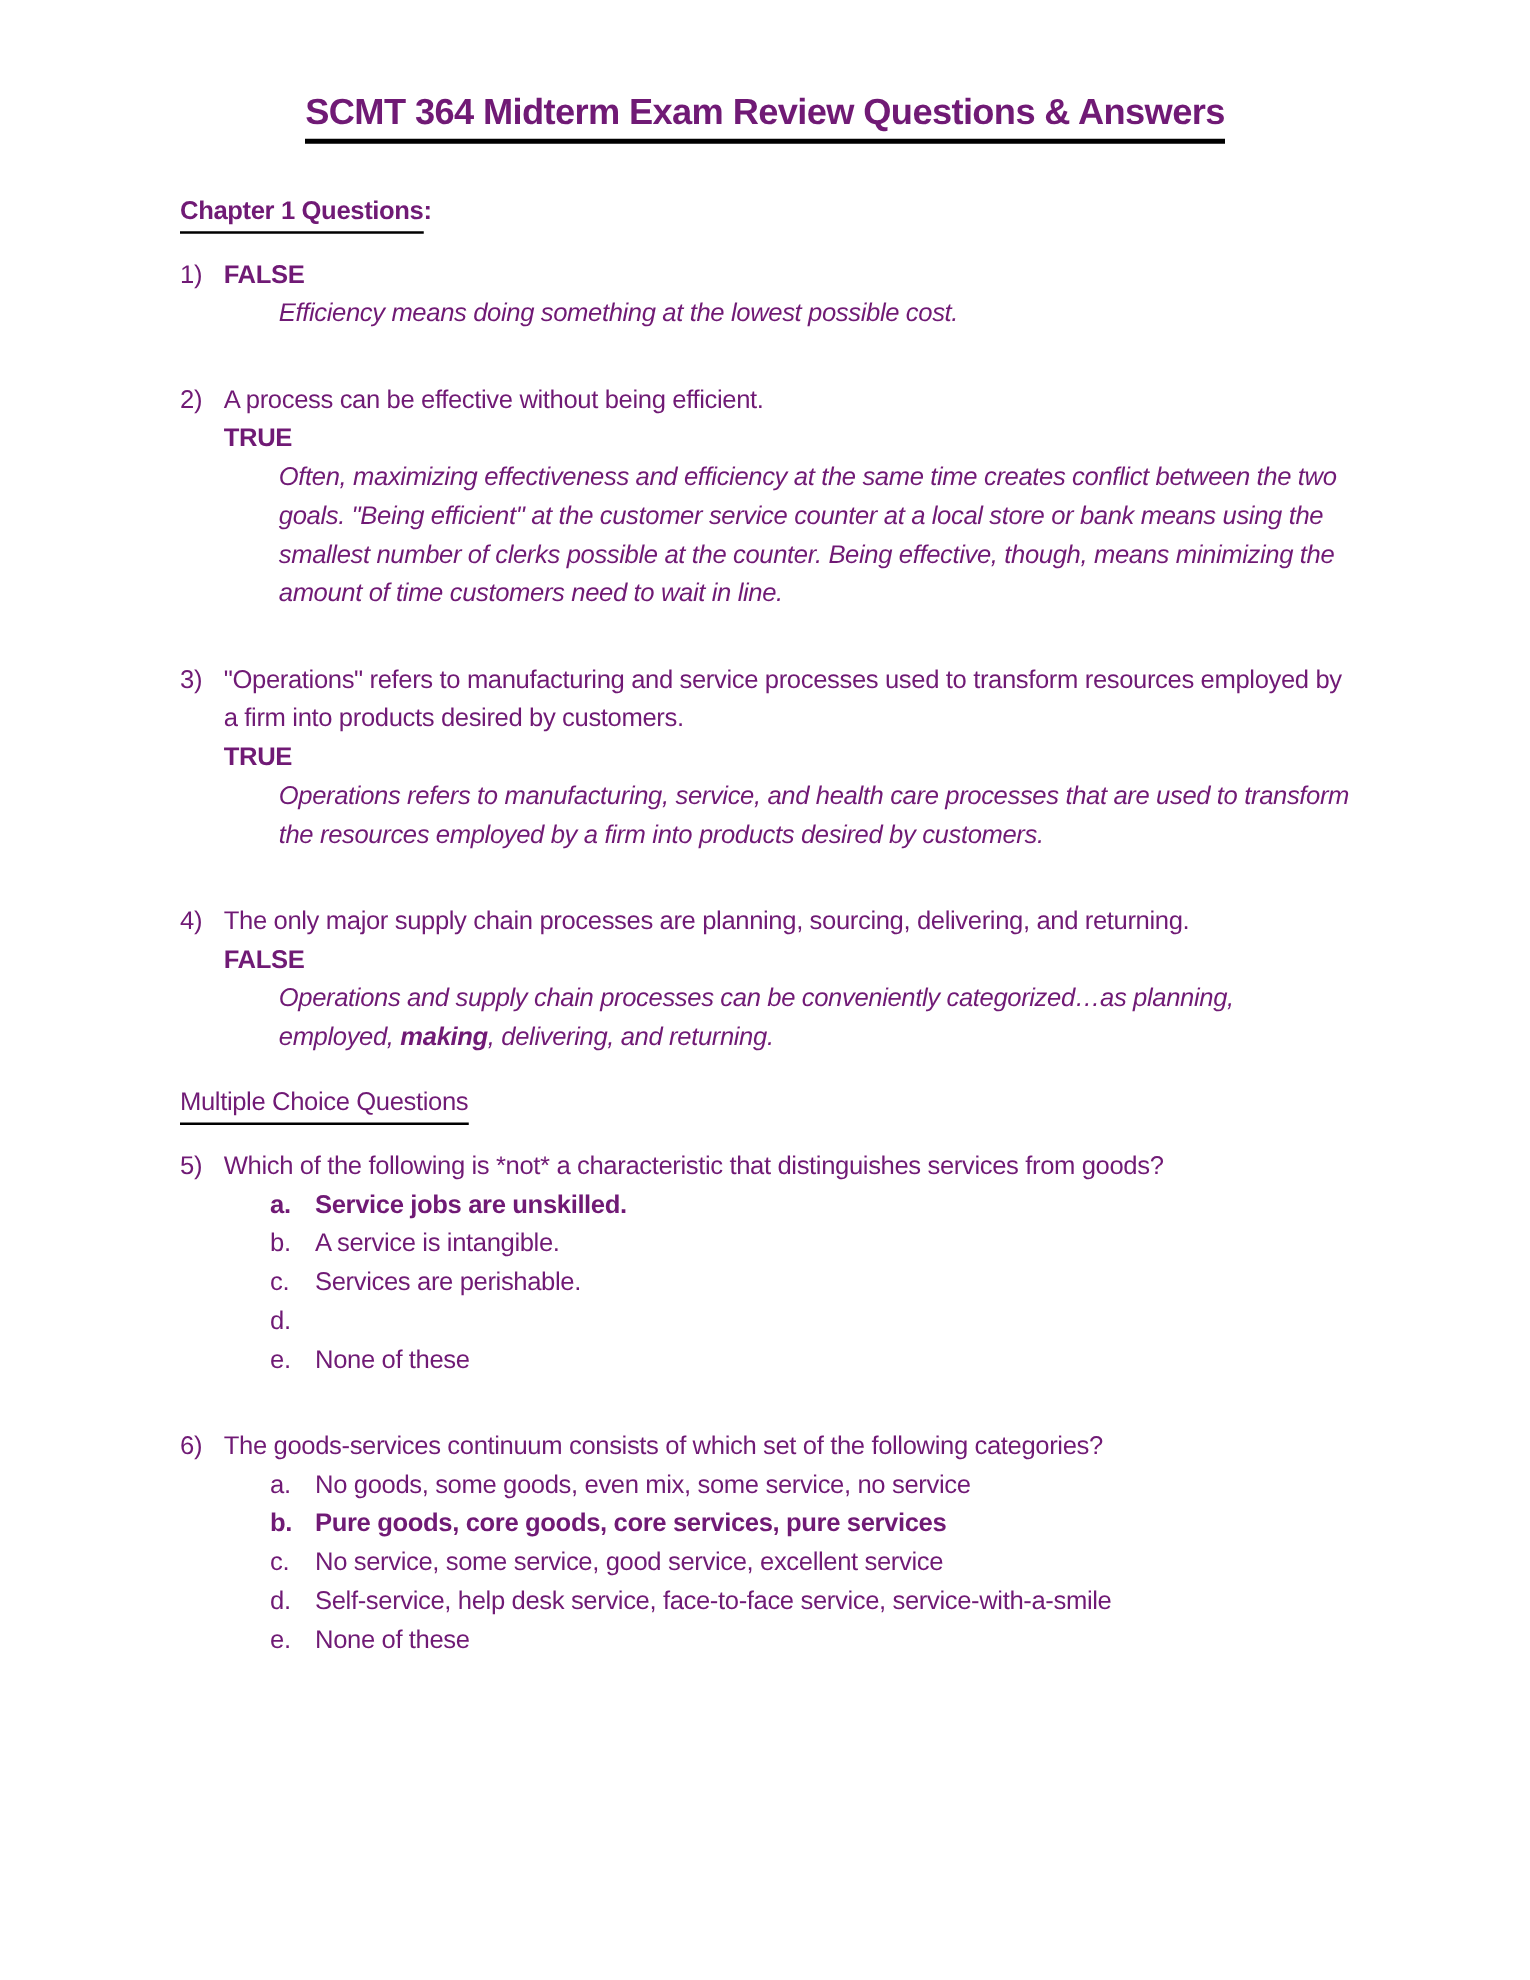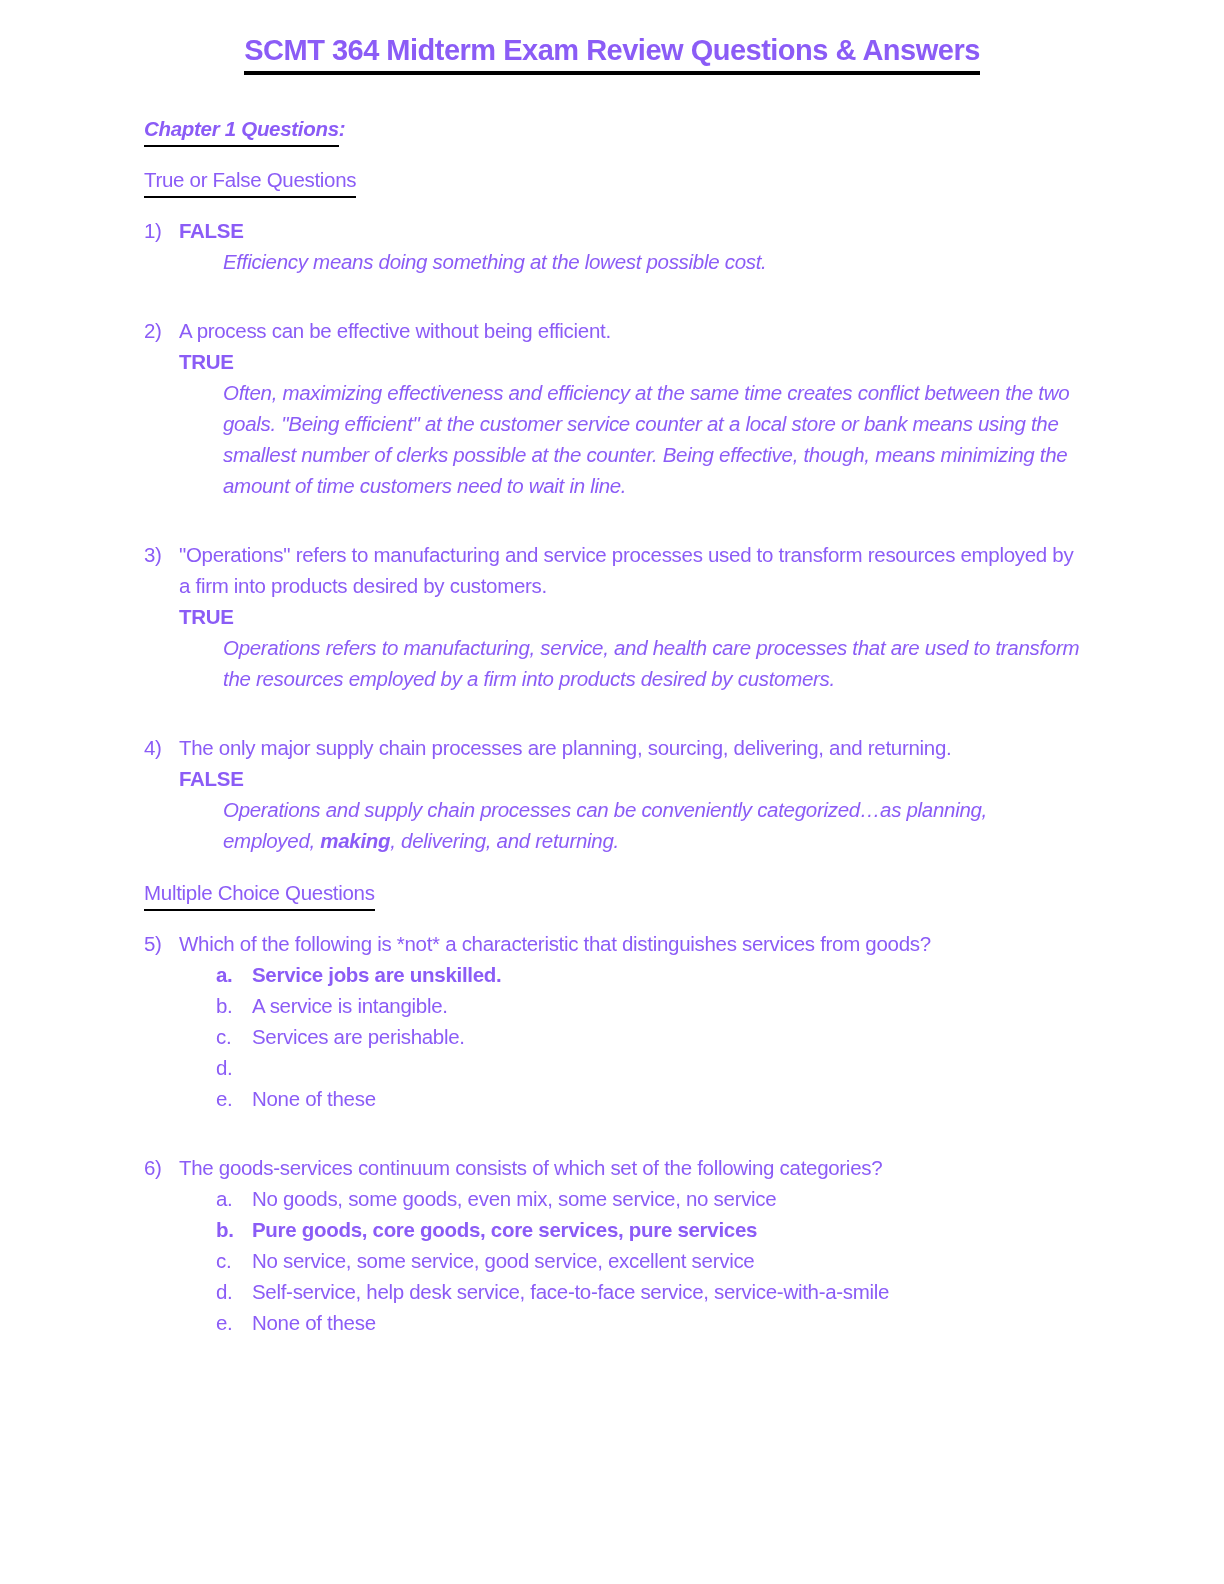--- a/index.html
+++ b/index.html
@@ -1,46 +1,45 @@
 <!DOCTYPE html>
 <html><head>
 <meta charset="utf-8">
 <style>
   html, body { margin: 0; padding: 0; background: #ffffff; }
   .page {
     position: relative;
     width: 1224px;
     height: 1584px;
     background: #ffffff;
-    color: #8b5cf6;
+    color: #701a75;
     font-family: "Liberation Sans", "DejaVu Sans", sans-serif;
     font-size: 20.5px;
     letter-spacing: -0.3px;
     line-height: 31px;
     box-sizing: border-box;
-    padding: 32px 144px 0 144px;
+    padding: 72px 144px 0 144px;
     overflow: hidden;
   }
   .title {
     text-align: center;
     margin: 0 0 38px 0;
     font-size: 29px;
     line-height: 36px;
     font-weight: bold;
     letter-spacing: -0.5px;
   }
   .title .underline-thick {
     display: inline-block;
     border-bottom: 4px solid #000;
     padding-bottom: 3px;
   }
   .chapter {
     margin: 16px 0 17px 0;
     font-weight: bold;
-    font-style: italic;
   }
   .underline {
     display: inline-block;
     border-bottom: 2px solid #000;
     padding-bottom: 1px;
   }
   .section-heading {
     margin: 0 0 17px 0;
     font-weight: normal;
   }
@@ -67,21 +66,20 @@
   <h1 class="title">
     <span class="underline-thick">SCMT 364 Midterm Exam Review Questions &amp; Answers</span>
   </h1>
 
   <div class="chapter">
     <span class="underline">Chapter 1 Questions</span><span>:</span>
   </div>
 
   <div id="sections">
       <div class="section">
-        <div class="section-heading"><span class="underline">True or False Questions</span></div>
         <div class="question">
           <div class="qnum">1)</div>
           <div class="qbody">
             <div class="qanswer">FALSE</div>
             <div class="qexplanation"><span>Efficiency means doing something at the lowest possible cost.</span></div>
           </div>
         </div>
         <div class="question">
           <div class="qnum">2)</div>
           <div class="qbody">

